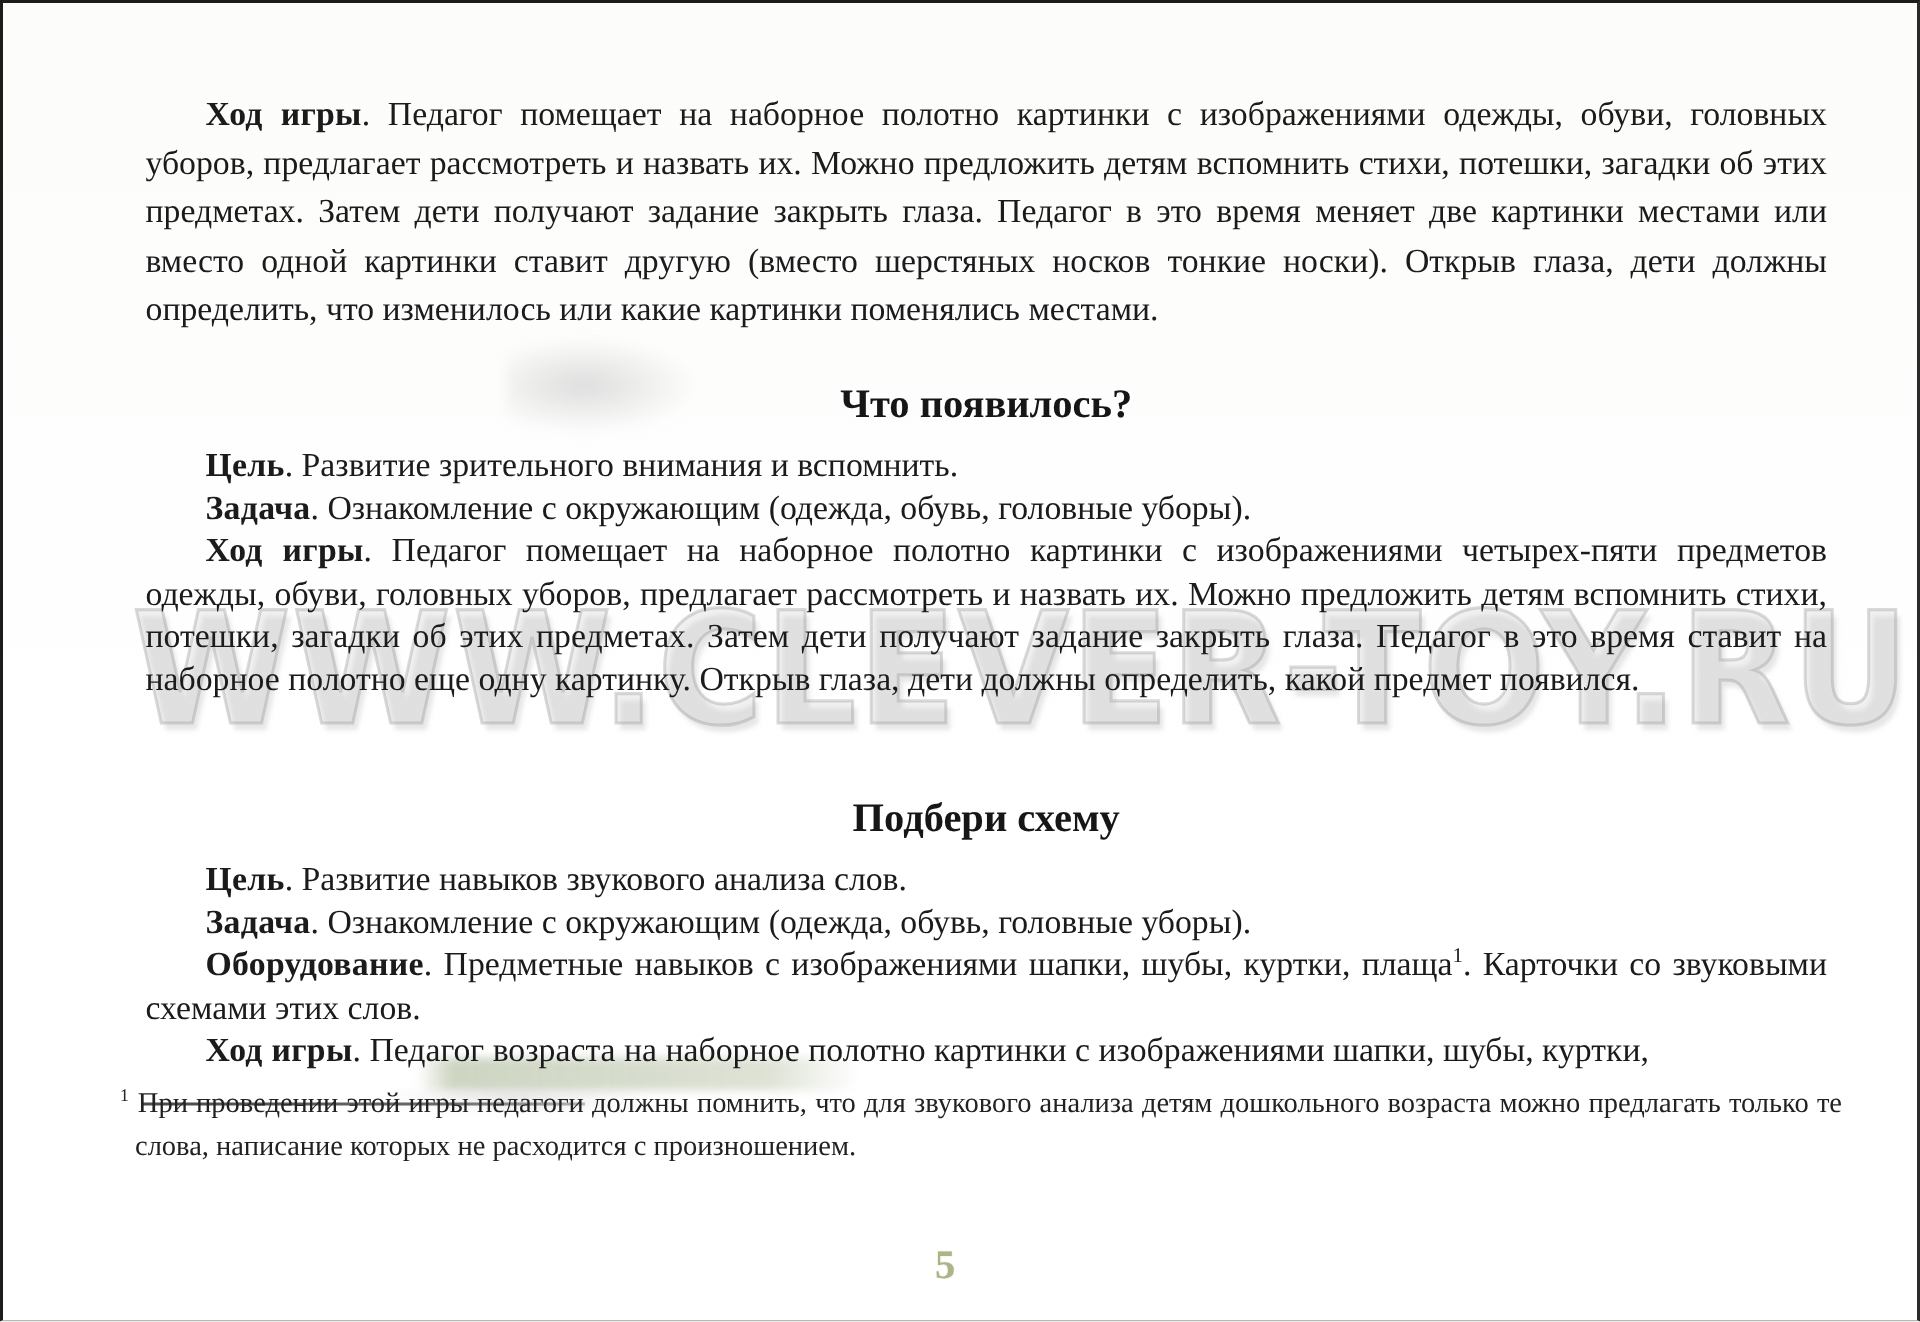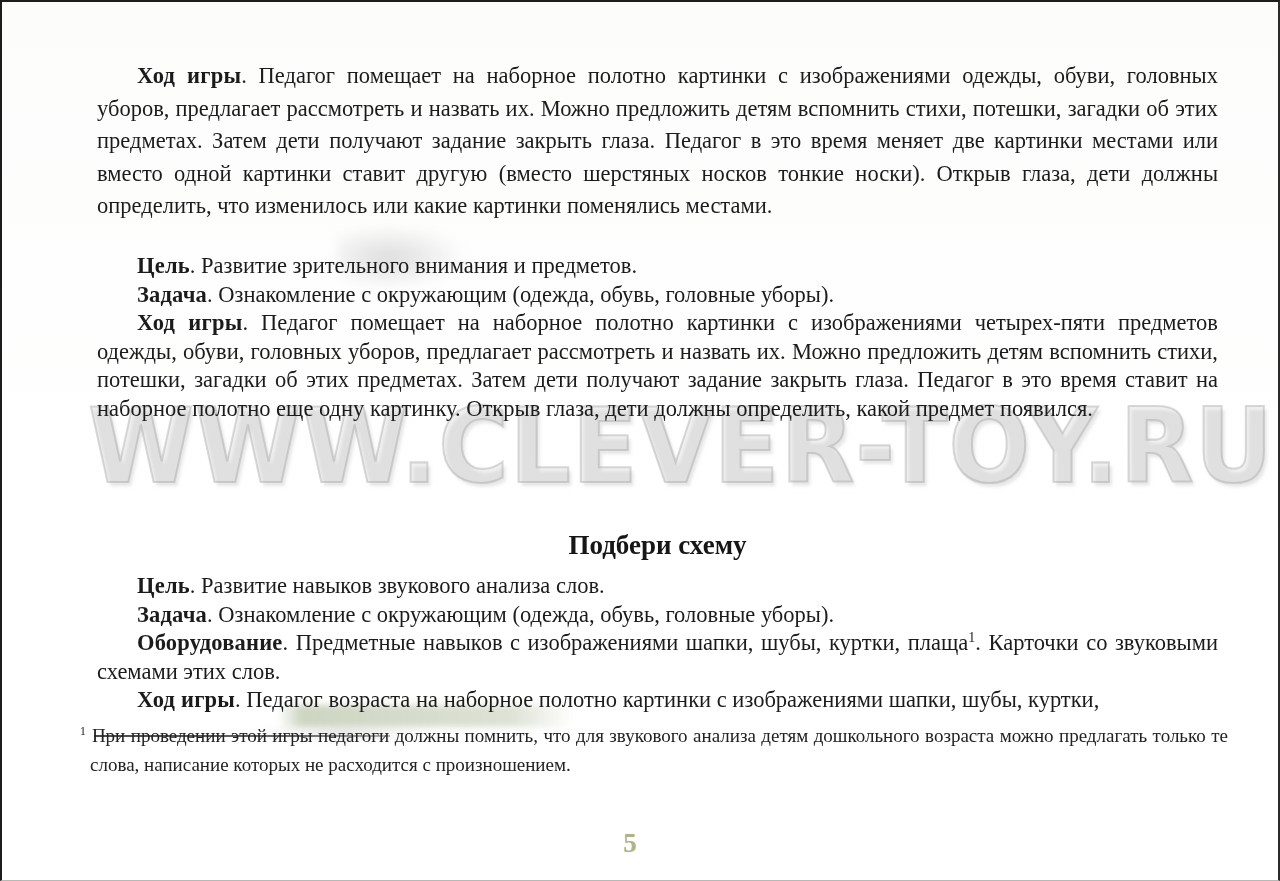--- a/index.html
+++ b/index.html
@@ -115,21 +115,22 @@
   <div class="smudge-green"></div>
   <div class="smudge-footer"></div>
 
   <div class="text-layer">
 
     <div class="block block-intro">
       <p class="para"><b class="lead">Ход игры</b><span>. Педагог помещает на наборное полотно картинки с изображениями одежды, обуви, головных уборов, предлагает рассмотреть и назвать их. Можно предложить детям вспомнить стихи, потешки, загадки об этих предметах. Затем дети получают задание закрыть глаза. Педагог в это время меняет две картинки местами или вместо одной картинки ставит другую (вместо шерстяных носков тонкие носки). Открыв глаза, дети должны определить, что изменилось или какие картинки поменялись местами.</span></p>
     </div>
 
     <div class="block block-section-1">
-      <p class="para"><b class="lead">Цель</b><span>. Развитие зрительного внимания и предметов.</span></p>
+      <h2 class="game-title">Что появилось?</h2>
+      <p class="para"><b class="lead">Цель</b><span>. Развитие зрительного внимания и вспомнить.</span></p>
       <p class="para"><b class="lead">Задача</b><span>. Ознакомление с окружающим (одежда, обувь, головные уборы).</span></p>
       <p class="para"><b class="lead">Ход игры</b><span>. Педагог помещает на наборное полотно картинки с изображениями четырех-пяти предметов одежды, обуви, головных уборов, предлагает рассмотреть и назвать их. Можно предложить детям вспомнить стихи, потешки, загадки об этих предметах. Затем дети получают задание закрыть глаза. Педагог в это время ставит на наборное полотно еще одну картинку. Открыв глаза, дети должны определить, какой предмет появился.</span></p>
     </div>
 
     <div class="block block-section-2">
       <h2 class="game-title">Подбери схему</h2>
       <p class="para"><b class="lead">Цель</b><span>. Развитие навыков звукового анализа слов.</span></p>
       <p class="para"><b class="lead">Задача</b><span>. Ознакомление с окружающим (одежда, обувь, головные уборы).</span></p>
       <p class="para"><b class="lead">Оборудование</b><span>. Предметные навыков с изображениями шапки, шубы, куртки, плаща</span><sup>1</sup><span>. Карточки со звуковыми схемами этих слов.</span></p>
       <p class="para"><b class="lead">Ход игры</b><span>. Педагог возраста на наборное полотно картинки с изображениями шапки, шубы, куртки,</span></p>

